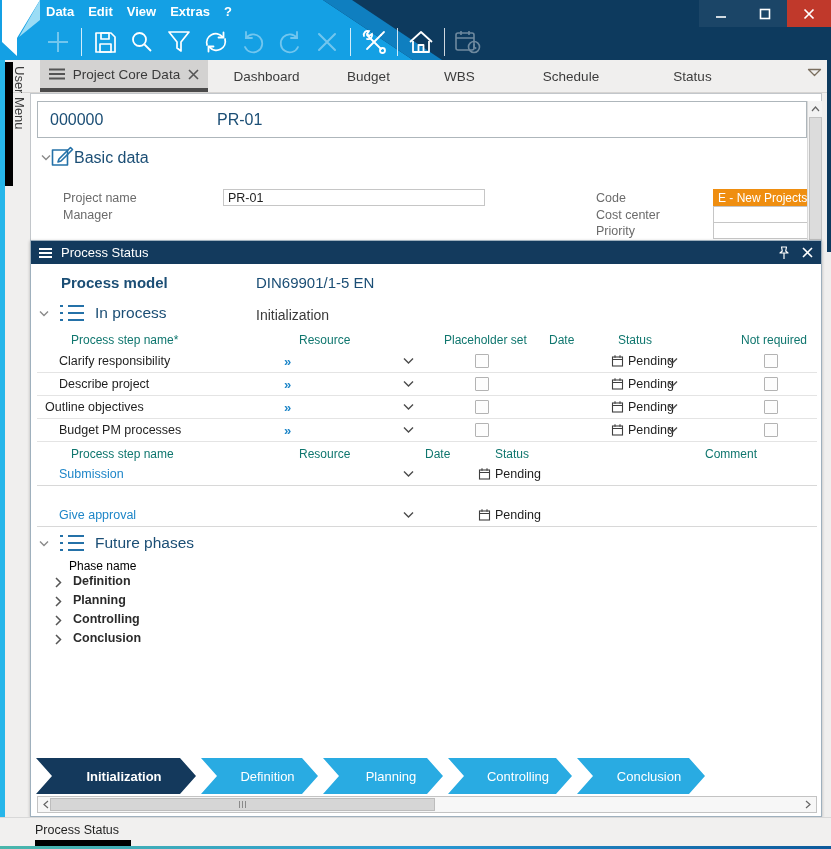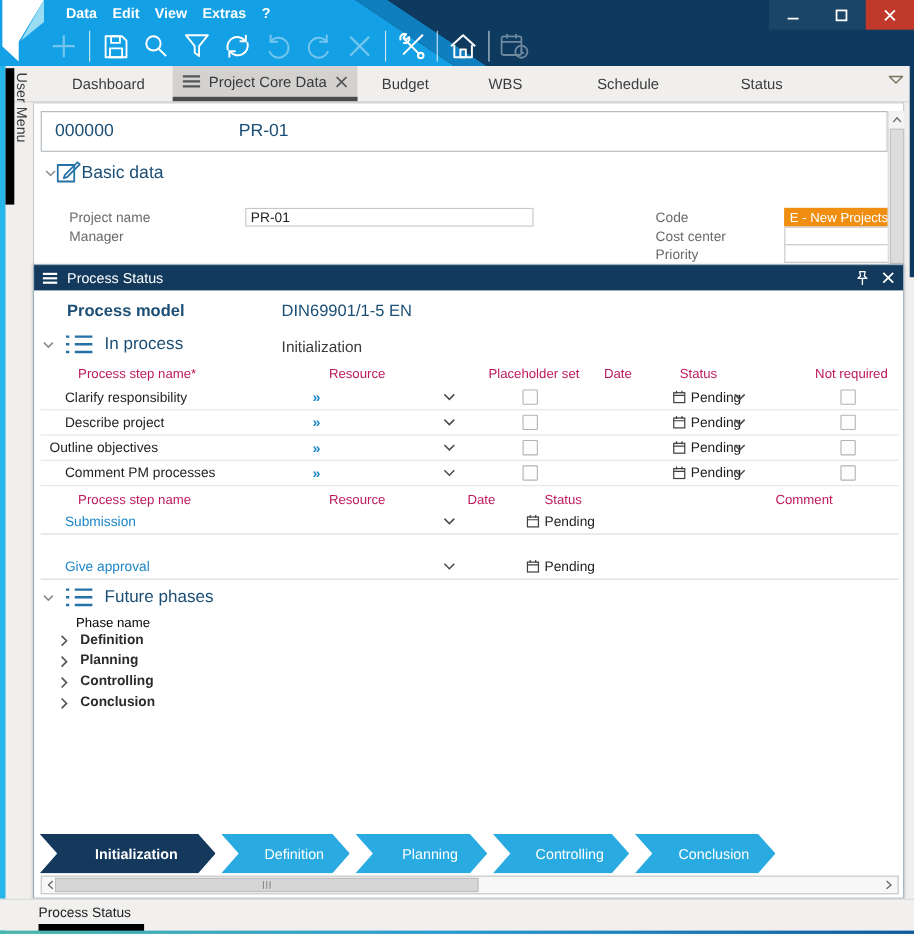--- a/index.html
+++ b/index.html
@@ -7,21 +7,21 @@
   .app{position:relative;width:831px;height:849px;overflow:hidden;background:#f0efee;
        font-family:"Liberation Sans",sans-serif;-webkit-font-smoothing:antialiased;}
 
   
   .titlebar{position:absolute;left:0;top:0;width:831px;height:60px;background:#0d3a5e;overflow:hidden;}
   .titlebar .bright{position:absolute;inset:0;background:#14a0e4;
        clip-path:polygon(0 0,323px 0,413px 100%,0 100%);}
   .titlebar .wedge{position:absolute;inset:0;background:#0f7fc0;
        clip-path:polygon(323px 0,352px 0,442px 100%,413px 100%);}
   .logo{position:absolute;left:2px;top:0;z-index:5;}
-  .menubar{position:absolute;left:60px;top:4px;z-index:5;display:flex;gap:14px;}
+  .menubar{position:absolute;left:46px;top:4px;z-index:5;display:flex;gap:14px;}
   .menubar span{color:#fff;font-size:13px;font-weight:600;cursor:default;}
   .toolbar{position:absolute;left:44px;top:27px;z-index:5;display:flex;align-items:center;gap:9px;height:30px;}
   .tb-sep{width:1px;height:28px;background:rgba(255,255,255,.8);}
   .tb-ic{display:flex;align-items:center;justify-content:center;width:28px;height:28px;}
   .tb-ic.dis{opacity:.4;}
   .win-title{position:absolute;left:495px;top:20px;width:180px;z-index:5;text-align:center;
        color:#fff;font-size:15px;font-weight:700;}
   .win-btns{position:absolute;right:0;top:0;z-index:6;display:flex;}
   .win-btn{width:44px;height:27px;display:flex;align-items:center;justify-content:center;}
   .win-btn.minmax{background:rgba(255,255,255,.06);}
@@ -73,21 +73,21 @@
   .panel-hd .spacer{flex:1;}
   .burger{display:flex;flex-direction:column;gap:2px;}
   .burger i{display:block;width:13px;height:2px;background:#fff;}
   .pm-lbl{position:absolute;left:30px;top:33px;font-size:15px;font-weight:600;color:#1b4e75;}
   .pm-val{position:absolute;left:225px;top:33px;font-size:15px;color:#1b4e75;}
 
   .psec-head{position:absolute;display:flex;align-items:center;}
   .psec-title{font-size:15.5px;color:#1b4e75;}
   .phase-val{position:absolute;left:225px;font-size:14px;color:#3a3a3a;}
 
-  .th{position:absolute;font-size:12px;color:#be185d;white-space:nowrap;}
+  .th{position:absolute;font-size:12px;color:#0f766e;white-space:nowrap;}
   .t-headrow{position:absolute;left:6px;width:780px;height:16px;}
   .rows{position:absolute;left:6px;width:780px;}
   .trow{position:relative;height:23px;border-bottom:1px solid #e4e4e4;}
   .c{position:absolute;top:50%;transform:translateY(-50%);white-space:nowrap;}
   .c.name{font-size:12.5px;color:#1f1f1f;}
   .c.linkname{font-size:12.5px;color:#1e86c8;font-weight:400;}
   .c.arrow{font-size:13px;font-weight:700;color:#1e86c8;}
   .c.status{font-size:12.5px;color:#1f1f1f;}
   .cbx{width:14px;height:14px;border:1px solid #b3b3b3;background:#fdfdfd;border-radius:1px;}
   .msrow{position:absolute;left:6px;width:780px;height:23px;border-bottom:1px solid #d8d8d8;}
@@ -240,36 +240,36 @@
         </span>
       <span class="win-btn close">
         <svg width="12" height="12" viewBox="0 0 12 12" stroke="#fff" stroke-width="1.7">
             <path d="M1.5 1.5l9 9M10.5 1.5l-9 9"></path>
           </svg>
         </span>
     </div>
   </div>
 
   <div class="tabbar">
-    <div class="tab" style="width:117px">
-      <span>Dashboard</span>
-      </div>
     <div class="tab active" style="width:168px">
       <span>
         <svg width="16" height="12" viewBox="0 0 16 12" stroke="#555" stroke-width="2">
             <path d="M0 1.5h16M0 6h16M0 10.5h16"></path>
           </svg>
         </span>
       <span>Project Core Data</span>
       <span class="tab-x">
         <svg width="11" height="11" viewBox="0 0 11 11" stroke="#555" stroke-width="1.6">
             <path d="M1 1l9 9M10 1 1 10"></path>
           </svg>
         </span>
     </div>
+    <div class="tab" style="width:117px">
+      <span>Dashboard</span>
+      </div>
     <div class="tab" style="width:87px">
       <span>Budget</span>
       </div>
     <div class="tab" style="width:95px">
       <span>WBS</span>
       </div>
     <div class="tab" style="width:128px">
       <span>Schedule</span>
       </div>
     <div class="tab" style="width:115px">
@@ -457,21 +457,21 @@
           <span class="c status" style="left:591px">Pending</span>
           <span class="c" style="left:630px">
             <svg width="11" height="7" viewBox="0 0 11 7" stroke="#4c4c4c" stroke-width="1.4" fill="none">
               <polyline points="1,1 5.5,5.5 10,1"></polyline>
             </svg>
           </span>
           <span class="c cbx" style="left:727px"></span>
         </div>
 
         <div class="trow">
-          <span class="c name" style="left:22px">Comment PM processes</span>
+          <span class="c name" style="left:22px">Budget PM processes</span>
           <span class="c arrow" style="left:247px">»</span>
           <span class="c" style="left:366px">
             <svg width="11" height="7" viewBox="0 0 11 7" stroke="#4c4c4c" stroke-width="1.4" fill="none">
               <polyline points="1,1 5.5,5.5 10,1"></polyline>
             </svg>
           </span>
           <span class="c cbx" style="left:438px"></span>
           <span class="c" style="left:574px">
             <svg width="13" height="13" viewBox="0 0 13 13" stroke="#3f3f3f" stroke-width="1.1" fill="none">
               <rect x="1.5" y="2.5" width="10" height="9"></rect>

